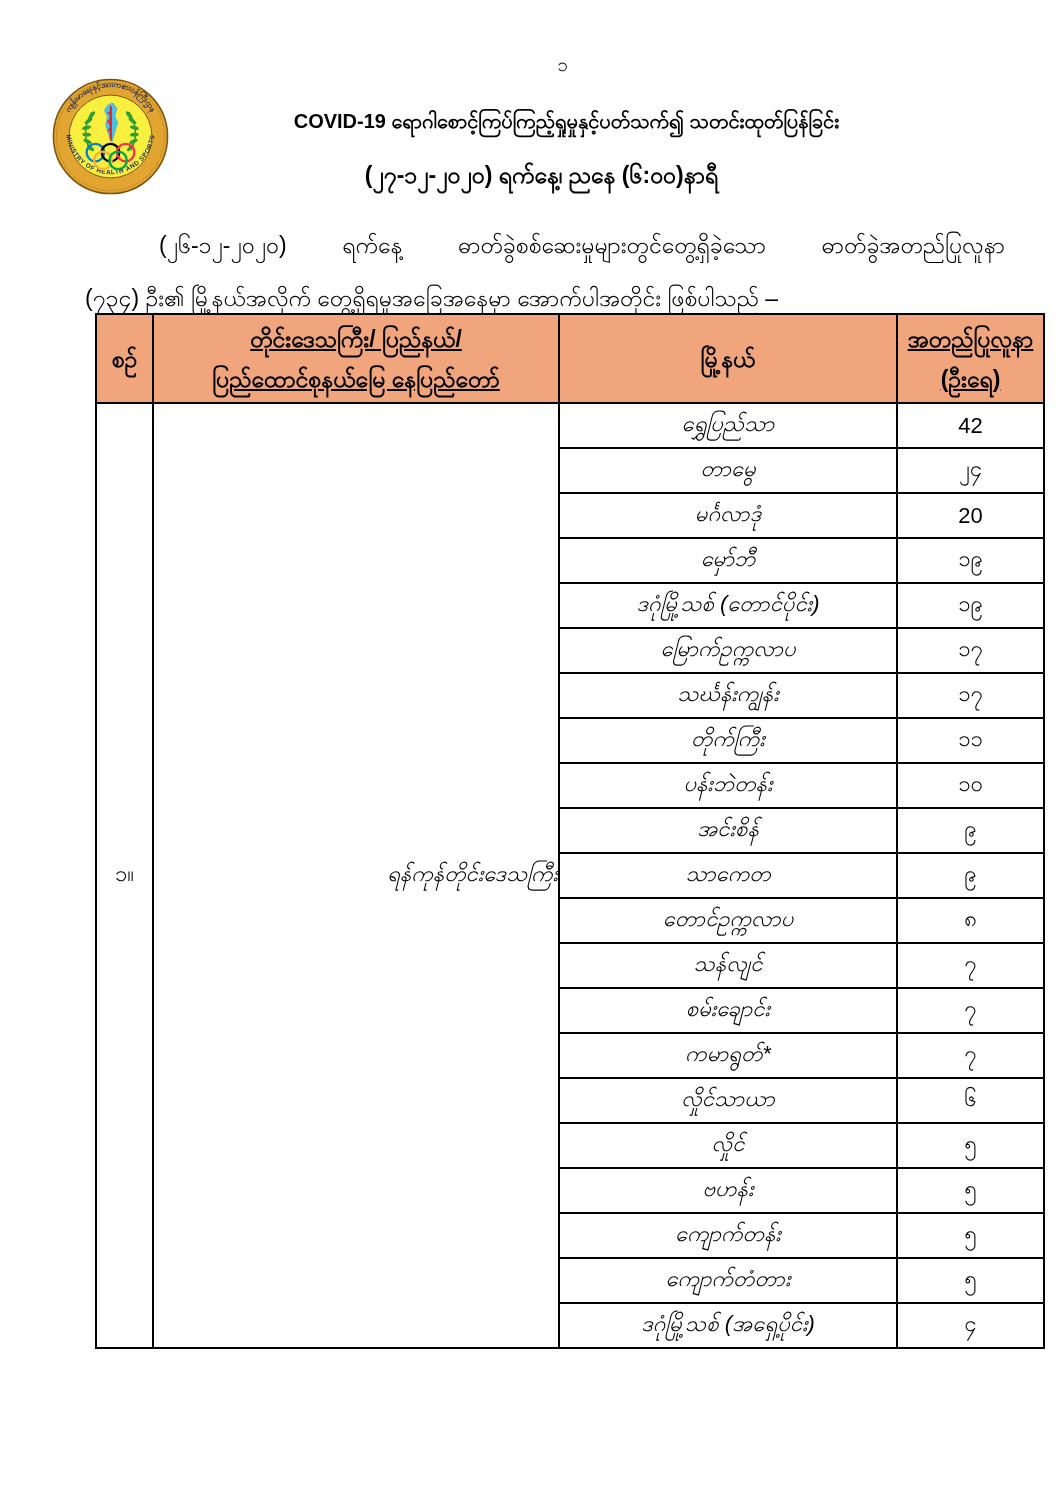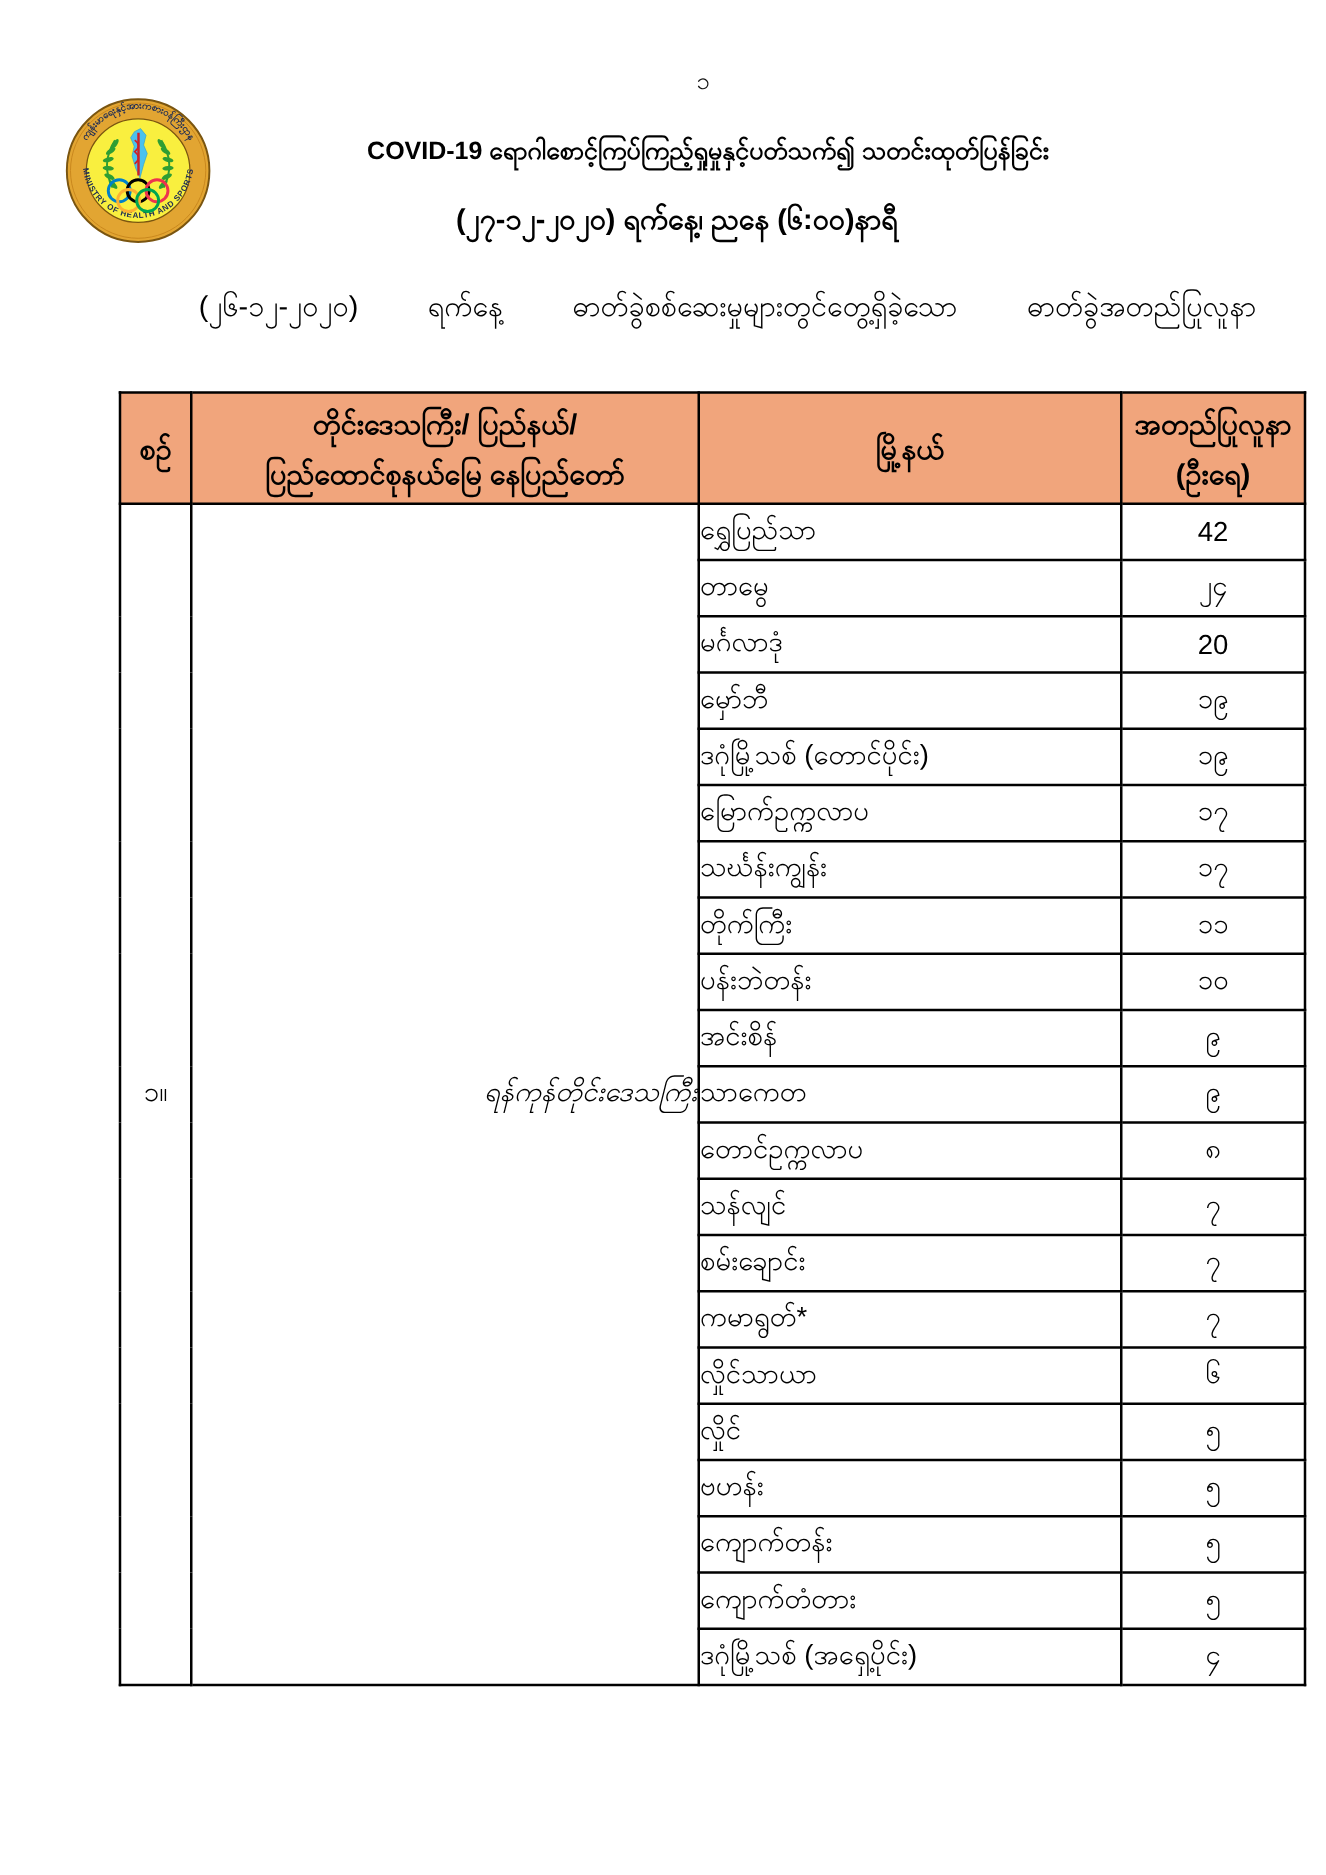--- a/index.html
+++ b/index.html
@@ -99,27 +99,28 @@
     font-size: 22px;
   }
   td.c-region {
     text-align: right;
     padding-left: 15px;
     vertical-align: middle;
     font-size: 23px;
     font-style: italic;
   }
   td.c-township {
-    text-align: left;
+    text-align: center;
     padding-left: 15px;
+    font-style: italic;
   }
   td.c-cases {
     text-align: center;
   }
-  .hdr-line { display: block; }
+  .hdr-line { display: block; text-decoration: underline; }
 </style>
 </head>
 <body>
 
 <div class="page">
 
   <div class="page-number">၁</div>
 
   <div class="logo-wrap">
     <svg viewBox="0 0 120 120" width="117" height="117">
@@ -158,20 +159,21 @@
         <circle cx="67.8" cy="84.5" r="9" stroke="#00A651"></circle>
       </g>
     </svg>
   </div>
 
   <div class="doc-title">COVID-19 ရောဂါစောင့်ကြပ်ကြည့်ရှုမှုနှင့်ပတ်သက်၍ သတင်းထုတ်ပြန်ခြင်း</div>
   <div class="doc-subtitle">(၂၇-၁၂-၂၀၂၀) ရက်နေ့၊ ညနေ (၆:၀၀)နာရီ</div>
 
   <div class="intro">
     <div class="intro-line1">(၂၆-၁၂-၂၀၂၀) ရက်နေ့ ဓာတ်ခွဲစစ်ဆေးမှုများတွင်တွေ့ရှိခဲ့သော ဓာတ်ခွဲအတည်ပြုလူနာ</div>
+    <div class="intro-line2">(၇၃၄) ဦး၏ မြို့နယ်အလိုက် တွေ့ရှိရမှုအခြေအနေမှာ အောက်ပါအတိုင်း ဖြစ်ပါသည် –</div>
   </div>
 
   <table class="cases">
     <colgroup>
       <col style="width:57px">
       <col style="width:406px">
       <col style="width:338px">
       <col style="width:147px">
     </colgroup>
     <thead>

